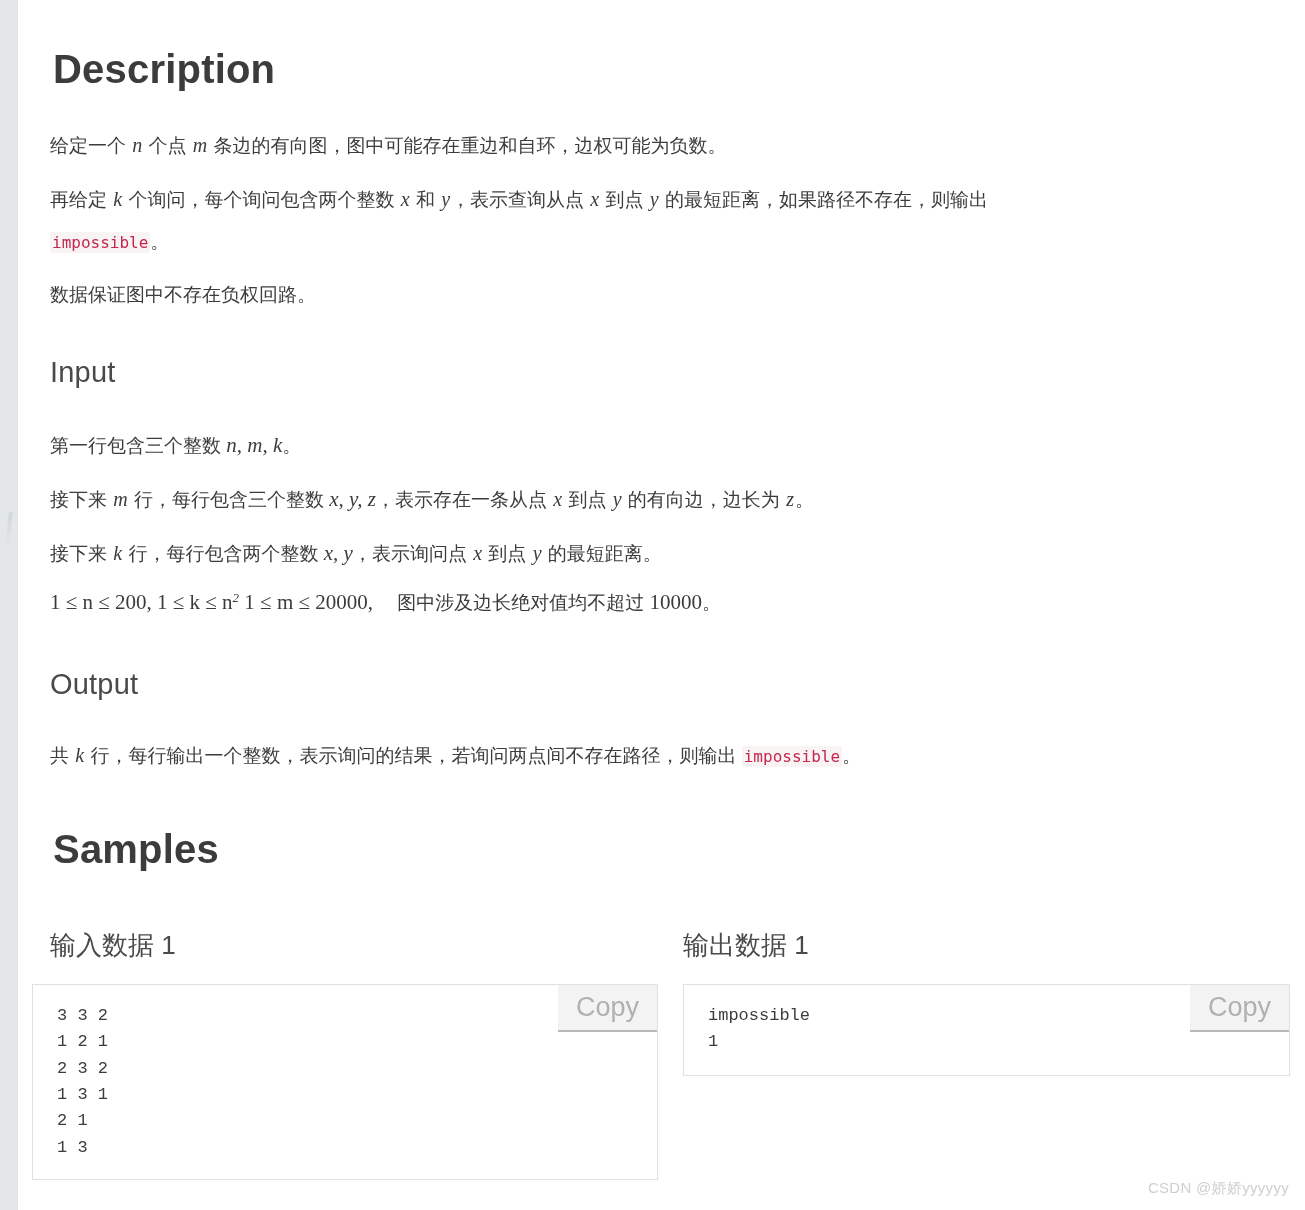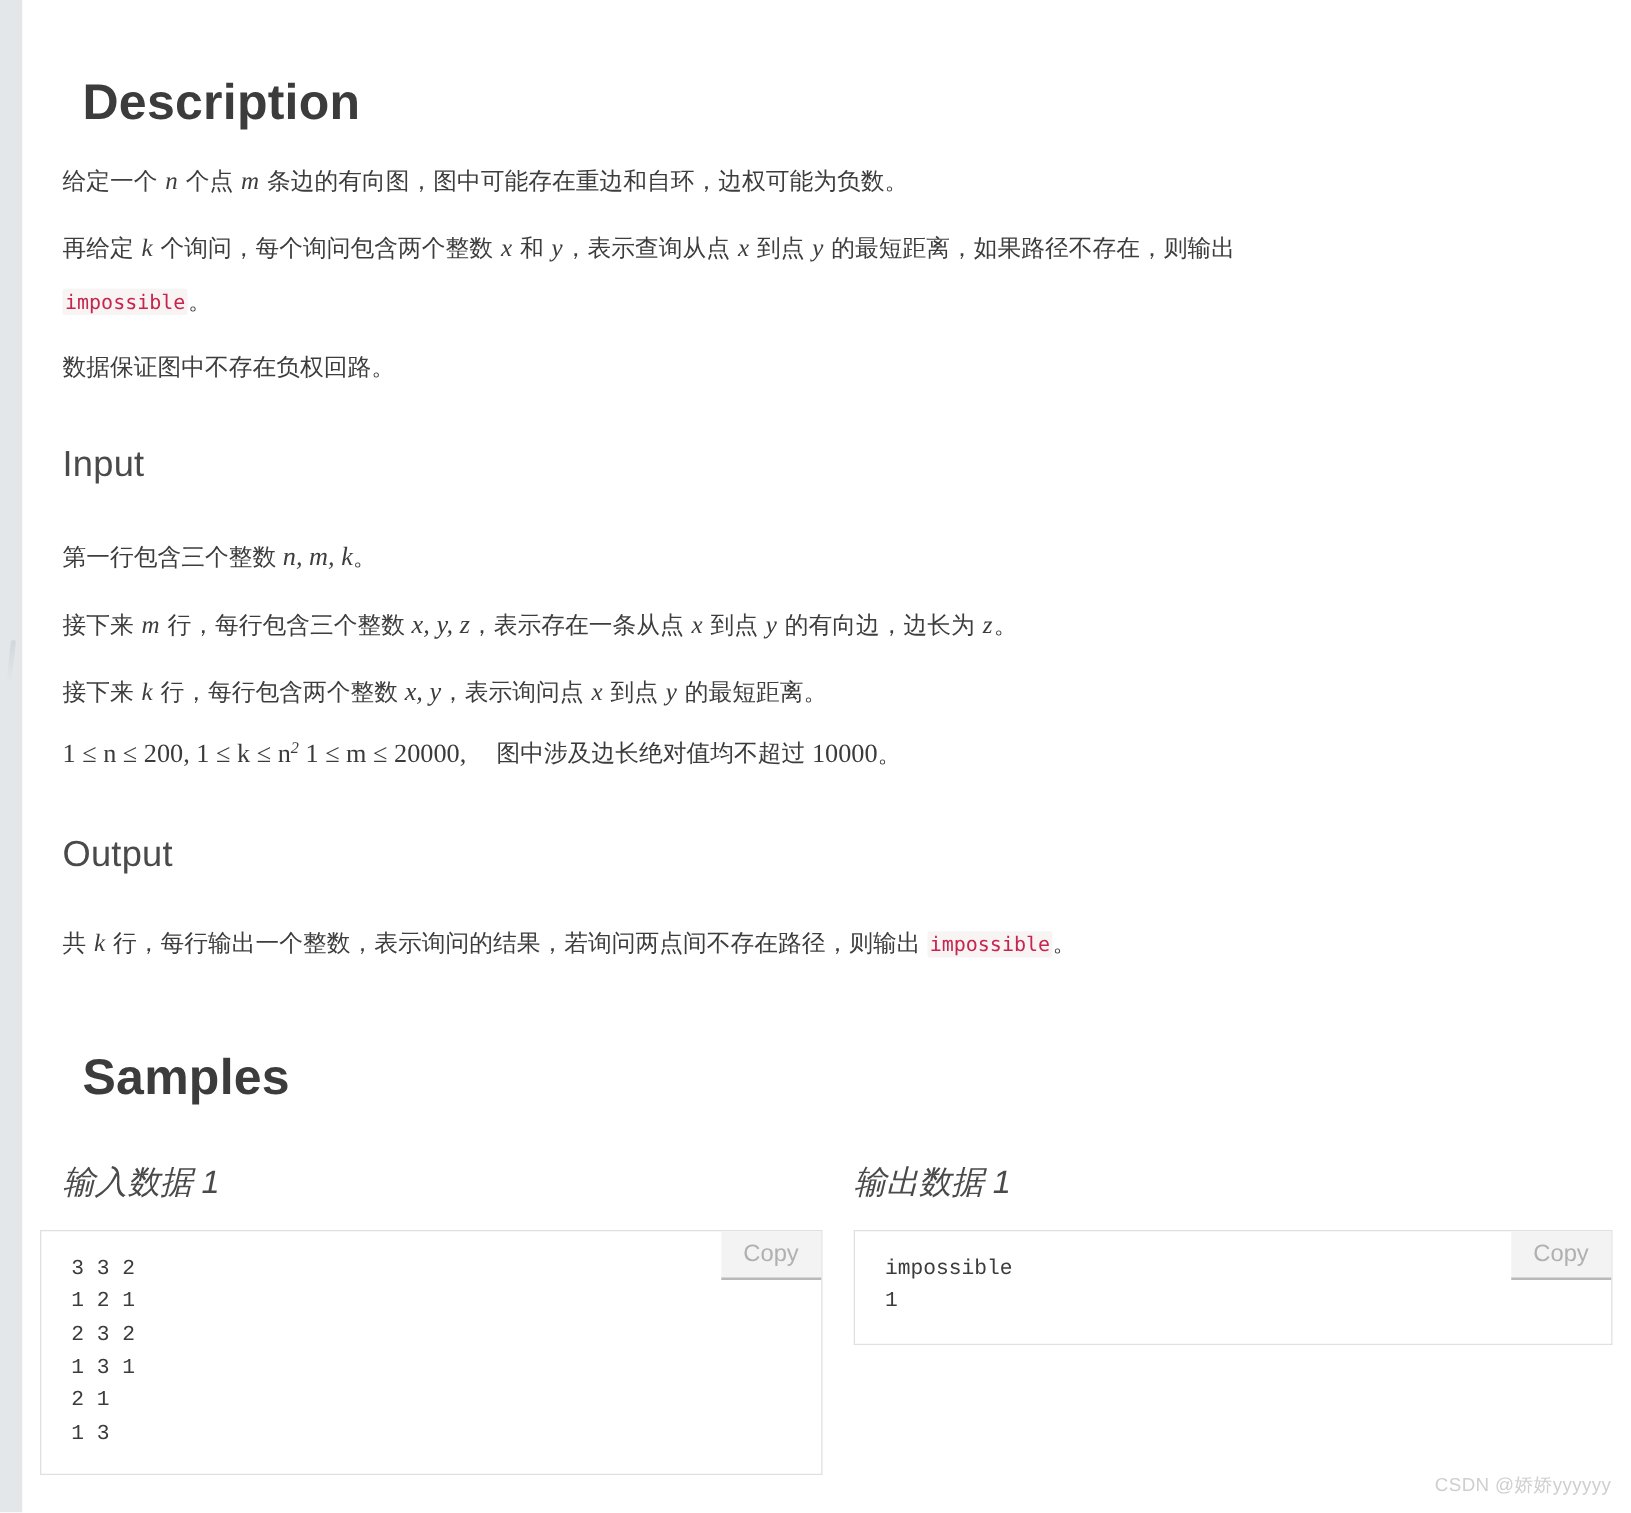--- a/index.html
+++ b/index.html
@@ -43,21 +43,21 @@
     top: 0;
     width: 1287px;
     height: 1210px;
     background: #ffffff;
   }
 
   h1.big-heading {
     font-size: 40px;
     font-weight: 600;
     color: #3c3c3c;
-    margin: 16px;
+    margin: 3px;
     letter-spacing: .2px;
   }
   h2.sub-heading {
     font-size: 29px;
     font-weight: 400;
     color: #4a4a4a;
     margin: 0;
     letter-spacing: .2px;
   }
   p.para {
@@ -96,21 +96,20 @@
   }
 
   
   .abs { position: absolute; }
 
   
   .sample-label {
     font-size: 26px;
     font-weight: 400;
     color: #4a4a4a;
-    font-style: italic;
   }
   .code-box {
     position: absolute;
     background: #ffffff;
     border: 1px solid #e0e0e0;
     box-sizing: border-box;
   }
   .code-box pre {
     margin: 0;
     padding: 18px 16px 16px 24px;
@@ -122,21 +121,21 @@
   }
   .copy-btn {
     position: absolute;
     top: 0;
     right: 0;
     background: #f3f3f3;
     border: none;
     border-bottom: 2px solid #b9b9b9;
     color: #b0b0b0;
     font-family: "Liberation Sans", "DejaVu Sans", sans-serif;
-    font-size: 19px;
+    font-size: 27px;
     line-height: 1;
     padding: 9px 18px 9px 18px;
     cursor: pointer;
   }
 
   #watermark {
     position: absolute;
     right: 16px;
     bottom: 12px;
     font-size: 15px;

